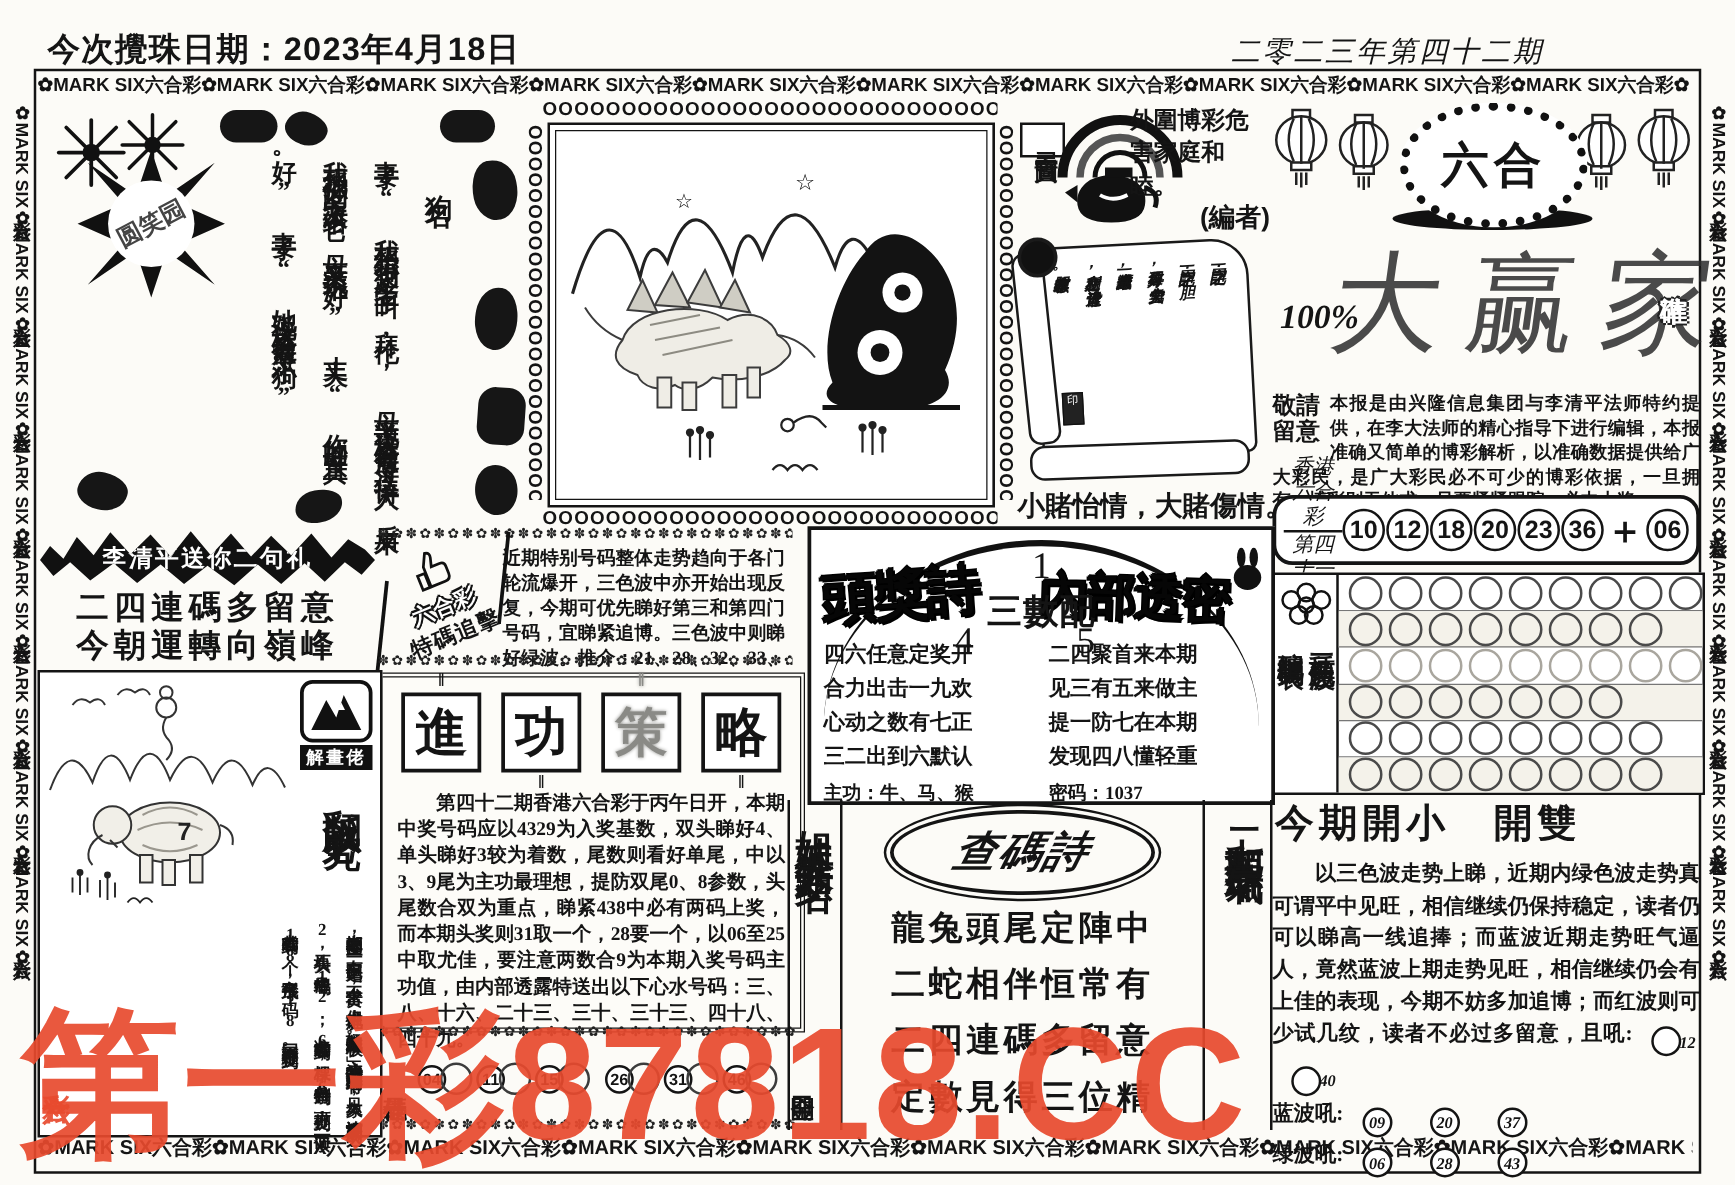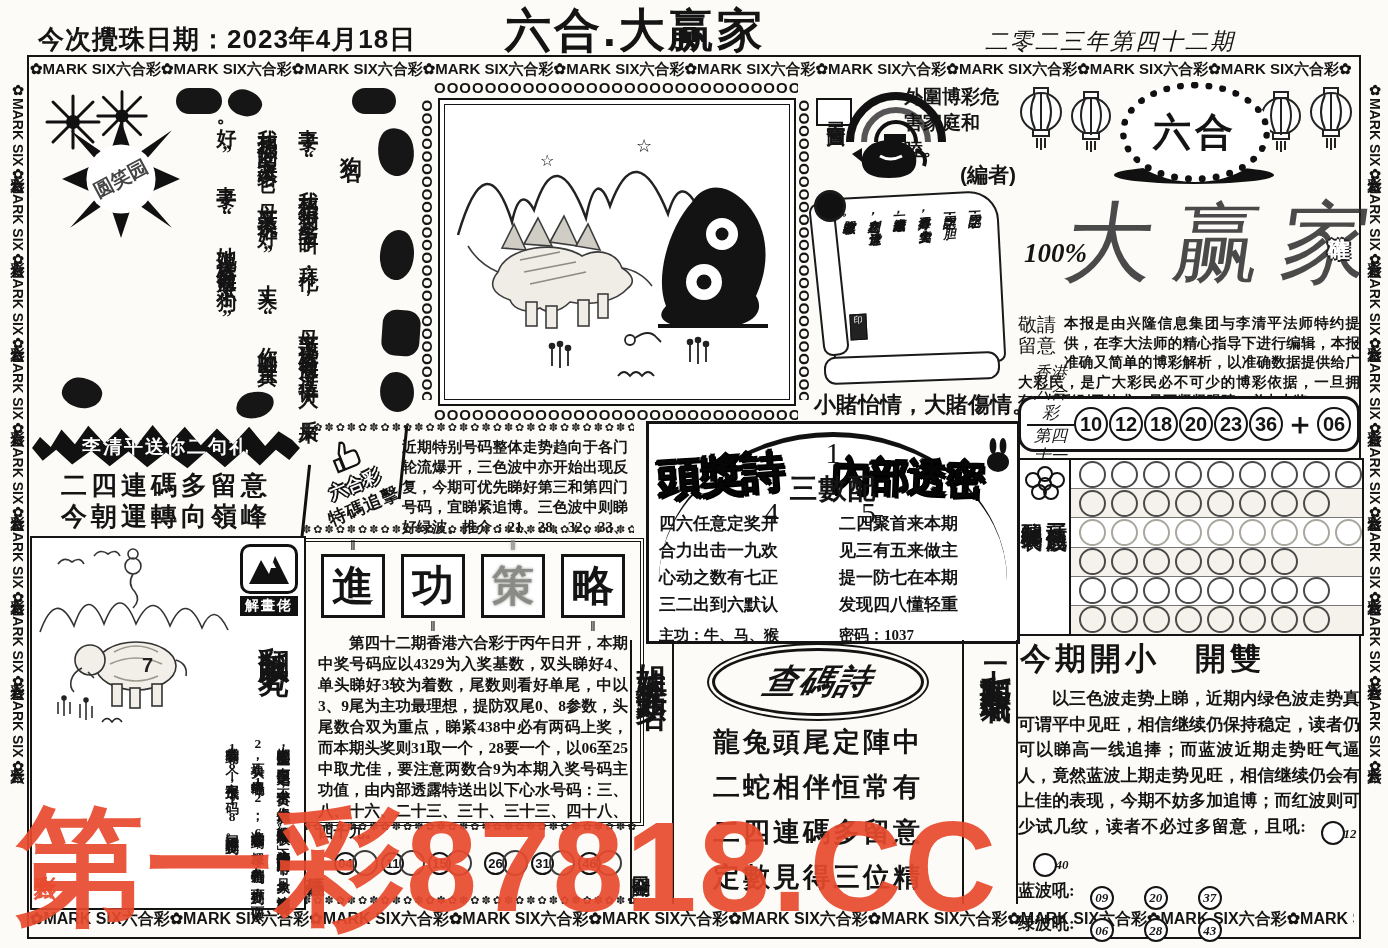--- a/index.html
+++ b/index.html
@@ -96,21 +96,21 @@
   .oval span{font-size:38px;font-weight:900;letter-spacing:4px;}
   .oval-shadow{position:absolute;left:96px;top:86px;width:160px;height:18px;background:#111;border-radius:50%;z-index:1;}
   .percent{position:absolute;left:6px;top:158px;font-size:27px;font-weight:bold;font-style:italic;font-family:"Liberation Serif",serif;}
   .brand{position:absolute;left:48px;top:104px;font-size:88px;font-family:"Liberation Serif",serif;color:#2c2c2c;
          letter-spacing:20px;transform:skewX(-8deg);opacity:.85;white-space:nowrap;}
   .accuracy{position:absolute;left:306px;top:140px;writing-mode:vertical-rl;text-orientation:upright;font-size:22px;font-weight:900;
             color:#fff;text-shadow:-2px 0 #222,2px 0 #222,0 -2px #222,0 2px #222;}
 
   
   .notice{left:1018px;top:314px;width:342px;height:82px;font-family:"Liberation Serif",serif;}
-  .notice-prefix{float:left;width:46px;font-size:19px;font-weight:400;line-height:21px;font-family:"Liberation Sans",sans-serif;}
+  .notice-prefix{float:left;width:46px;font-size:19px;font-weight:700;line-height:21px;font-family:"Liberation Sans",sans-serif;}
   .notice-body{font-size:14.5px;font-weight:bold;line-height:19.5px;text-align:justify;}
 
   
   .results{left:1018px;top:396px;width:342px;height:56px;border:3.5px solid #141414;border-radius:16px;
            display:flex;align-items:center;padding:0 6px;box-sizing:border-box;background:#fff;}
   .res-label{width:92px;font-family:"Liberation Serif",serif;font-style:italic;font-size:16.5px;text-align:center;line-height:20px;}
   .res-label .rl1{border-bottom:2px solid #141414;padding-bottom:1px;}
   .res-balls{display:flex;align-items:center;gap:1px;}
   .plus{font-size:30px;font-weight:bold;margin:0 2px;}
 
@@ -170,21 +170,20 @@
              white-space:nowrap;z-index:40;opacity:.92;font-family:"Liberation Sans",sans-serif;}
   .wm2{position:absolute;left:30px;top:858px;writing-mode:vertical-rl;text-orientation:upright;color:#e84a2e;
        font-size:22px;font-weight:900;z-index:41;opacity:.92;}
 </style>
 </head>
 <body>
 
 <div class="page">
 
   <div class="abs draw-date">今次攪珠日期：2023年4月18日</div>
-  <div class="abs main-title">六合.大赢家</div>
   <div class="abs issue">二零二三年第四十二期</div>
 
   <div class="strip strip-top">✿MARK SIX六合彩✿MARK SIX六合彩✿MARK SIX六合彩✿MARK SIX六合彩✿MARK SIX六合彩✿MARK SIX六合彩✿MARK SIX六合彩✿MARK SIX六合彩✿MARK SIX六合彩✿MARK SIX六合彩✿</div>
   <div class="strip strip-bottom">✿MARK SIX六合彩✿MARK SIX六合彩✿MARK SIX六合彩✿MARK SIX六合彩✿MARK SIX六合彩✿MARK SIX六合彩✿MARK SIX六合彩✿MARK SIX六合彩✿MARK SIX六合彩✿MARK SIX六合彩✿</div>
   <div class="strip strip-left">✿MARK SIX六合彩✿MARK SIX六合彩✿MARK SIX六合彩✿MARK SIX六合彩✿MARK SIX六合彩✿MARK SIX六合彩✿MARK SIX六合彩✿MARK SIX六合彩✿</div>
   <div class="strip strip-right">✿MARK SIX六合彩✿MARK SIX六合彩✿MARK SIX六合彩✿MARK SIX六合彩✿MARK SIX六合彩✿MARK SIX六合彩✿MARK SIX六合彩✿MARK SIX六合彩✿</div>
   <div class="frame"></div>
 
   <svg class="abs" style="left:40px;top:92px;" width="66" height="60" viewBox="0 0 60 60">
     <g stroke="#111" stroke-width="3" stroke-linecap="round">

